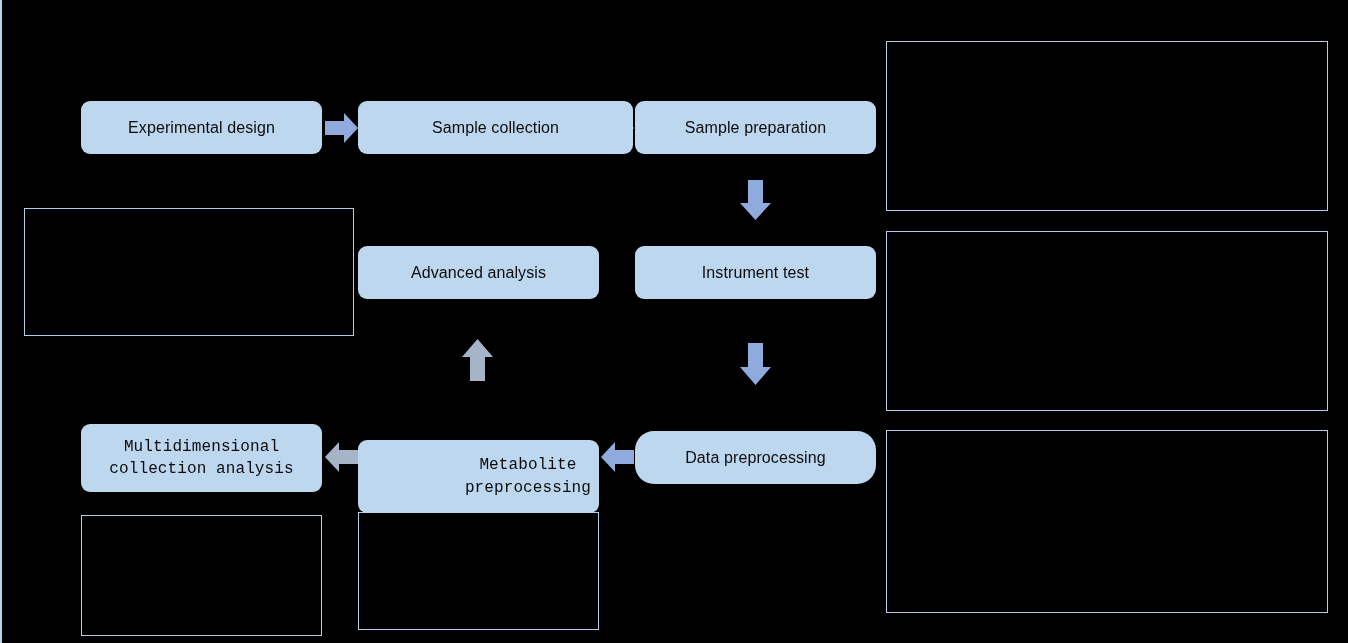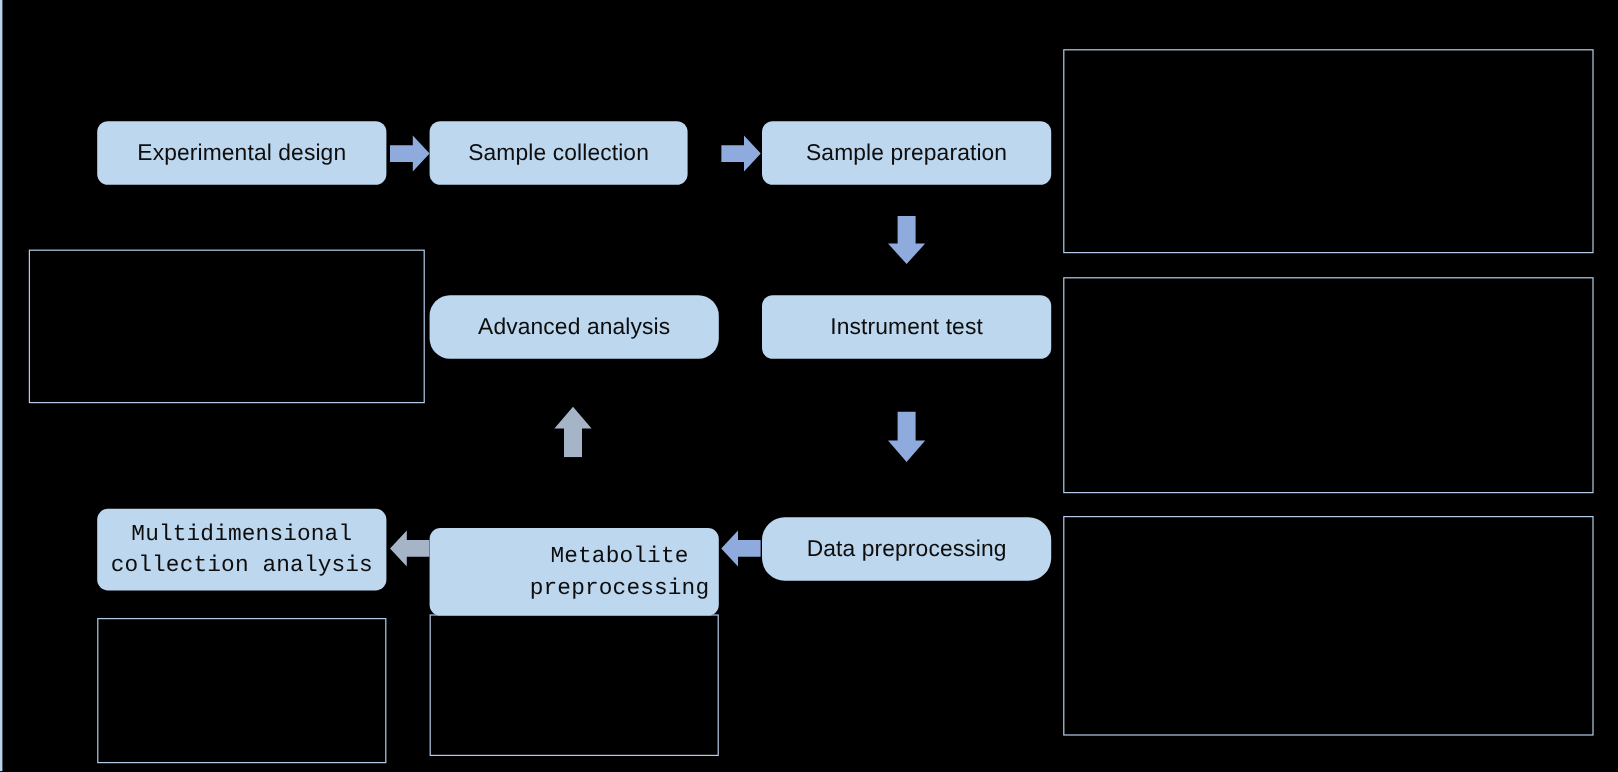--- a/index.html
+++ b/index.html
@@ -22,21 +22,21 @@
   .node {
     position: absolute;
     box-sizing: border-box;
     background: #bdd7ee;
     border-radius: 9px;
     display: flex;
     align-items: center;
     justify-content: center;
     text-align: center;
     color: #0d0d0d;
-    font-size: 19px;
+    font-size: 16px;
     line-height: 1.32;
     letter-spacing: 0.1px;
     padding: 2px 8px;
   }
   .node.two-line {
     line-height: 1.38;
     font-family: Liberation Mono, monospace;
   }
   .placeholder {
     position: absolute;
@@ -106,33 +106,33 @@
   <div class="arrow" style="left:461px; top:339px; width:33px; height:42px;">
     <svg viewBox="0 0 33 42" preserveAspectRatio="none" aria-hidden="true">
       <polygon points="16.5,0 32,18 24,18 24,42 9,42 9,18 1,18" fill="#a6b4c8"></polygon>
     </svg>
   </div>
 
   <div class="node" style="left:81px; top:101px; width:241px; height:53px;">
     <span>Experimental design</span>
   </div>
 
-  <div class="node" style="left:358px; top:101px; width:215px; height:53px;align-items:center;">
+  <div class="node" style="left:358px; top:101px; width:275px; height:53px;align-items:center;">
     <span>Sample collection</span>
   </div>
 
   <div class="node" style="left:635px; top:246px; width:241px; height:53px;">
     <span>Instrument test</span>
   </div>
 
   <div class="node" style="left:635px; top:101px; width:241px; height:53px;">
     <span>Sample preparation</span>
   </div>
 
-  <div class="node" style="left:358px; top:246px; width:241px; height:53px;border-radius:17px;">
+  <div class="node" style="left:358px; top:246px; width:241px; height:53px;">
     <span>Advanced analysis</span>
   </div>
 
   <div class="node" style="left:635px; top:431px; width:241px; height:53px;border-radius:19px;">
     <span>Data preprocessing</span>
   </div>
 
   <div class="node two-line" style="left:358px; top:440px; width:241px; height:73px;justify-content:flex-end;">
     <span>
       <span>Metabolite</span><br>

